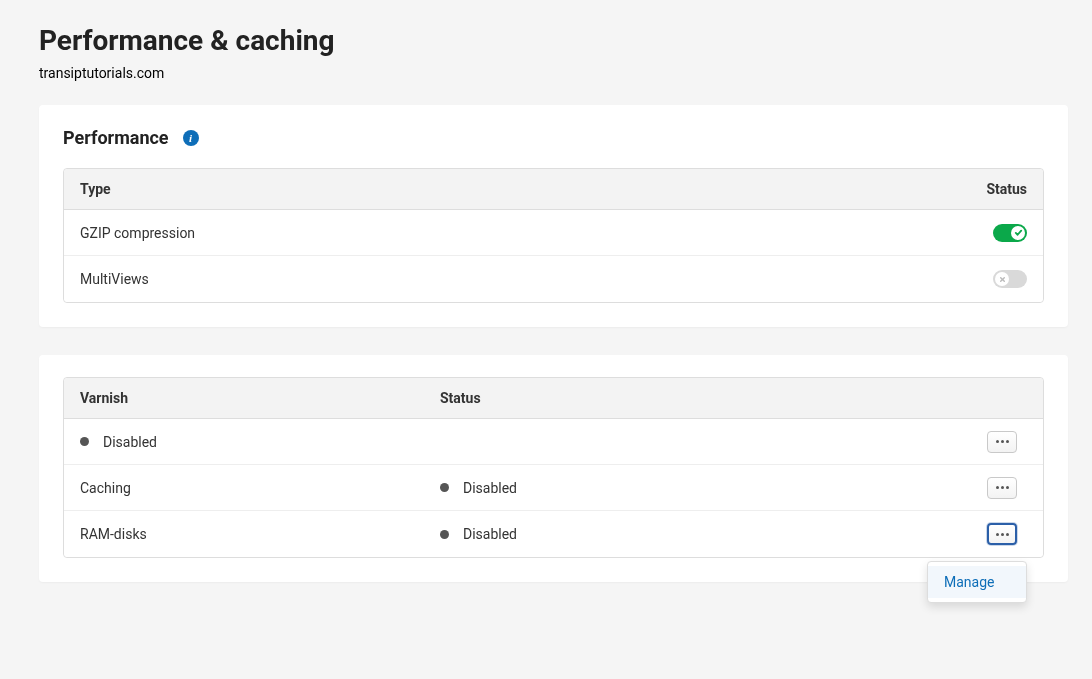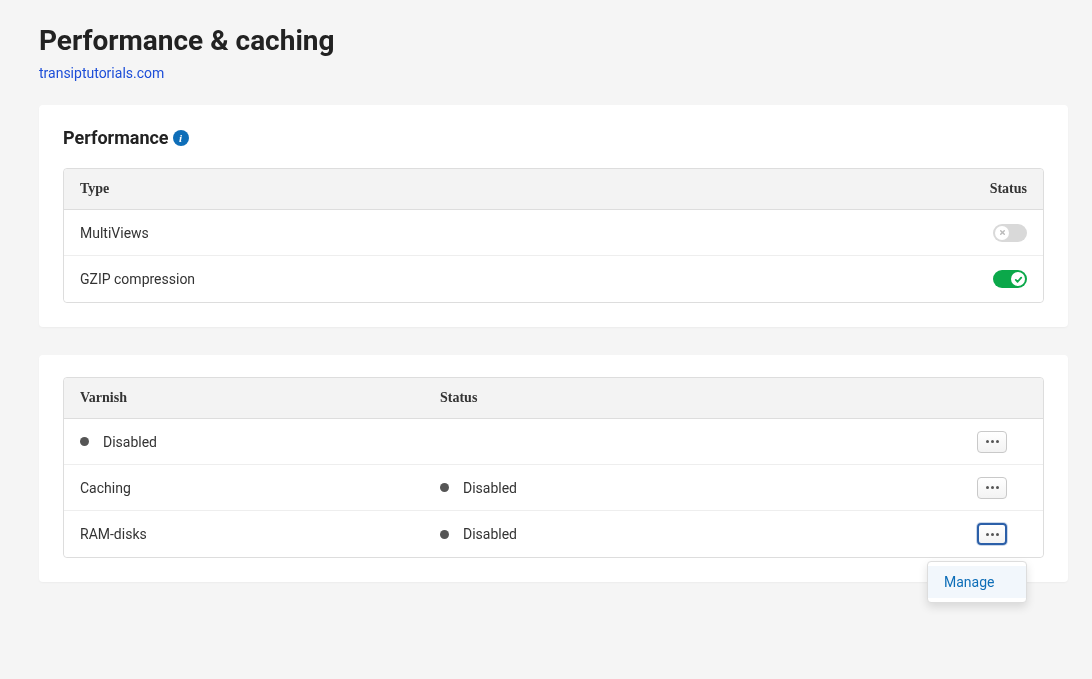--- a/index.html
+++ b/index.html
@@ -14,37 +14,37 @@
   .page {
     padding: 24px 24px 0 39px;
   }
   .page-title {
     font-size: 28px;
     font-weight: 700;
     color: #222;
     margin-bottom: 6px;
   }
   .subtitle-link {
-    color: #1d4ed8;
+    color: #000000;
     font-size: 14px;
     text-decoration: none;
     display: inline-block;
     margin-bottom: 24px;
   }
   .card {
     background: #fff;
     border-radius: 4px;
     padding: 22px 24px 24px 24px;
     margin-bottom: 28px;
     box-shadow: 0 1px 2px rgba(0,0,0,0.04);
   }
   .card-header {
     display: flex;
     align-items: center;
-    gap: 4px;
+    gap: 14px;
     margin-bottom: 20px;
   }
   .card-title {
     font-size: 18px;
     font-weight: 700;
     color: #222;
   }
   .info-icon {
     width: 16px;
     height: 16px;
@@ -69,21 +69,20 @@
     display: flex;
     background: #f3f3f3;
     border-bottom: 1px solid #ddd;
     border-radius: 4px 4px 0 0;
   }
   .th {
     font-size: 14px;
     font-weight: 700;
     padding: 12px 16px;
     color: #333;
-    font-family: Liberation Serif, serif;
   }
   .row {
     display: flex;
     align-items: center;
     border-bottom: 1px solid #eee;
     padding: 0 16px;
     min-height: 46px;
     background: #fff;
     position: relative;
   }
@@ -91,21 +90,21 @@
   .td {
     font-size: 14px;
     color: #333;
   }
   
   .perf .col-type  { flex: 1; }
   .perf .col-status{ width: 70px; text-align: right; display:flex; justify-content:flex-end; }
   
   .cache .col-system { width: 360px; }
   .cache .col-status { flex: 1; display:flex; align-items:center; gap:14px; }
-  .cache .col-actions{ width:50px; display:flex; justify-content:flex-start; }
+  .cache .col-actions{ width:50px; display:flex; justify-content:center; }
   
   .toggle {
     width: 34px;
     height: 18px;
     border-radius: 10px;
     position: relative;
     cursor: pointer;
     display:inline-block;
   }
   .toggle.on  { background: #0ba84a; }
@@ -175,45 +174,45 @@
       <div class="card-title">Performance</div>
       <span class="info-icon">i</span>
     </div>
     <div class="table perf">
       <div class="thead">
         <div class="th col-type">Type</div>
         <div class="th col-status" style="justify-content:flex-end;">Status</div>
       </div>
 
       <div class="row">
+        <div class="td col-type">GZIP compression</div>
+        <div class="td col-status">
+          <span class="toggle on">
+            <span class="knob">
+              <svg width="9" height="9" viewBox="0 0 10 10" fill="none" stroke-width="2" stroke-linecap="round" stroke-linejoin="round">
+                  <polyline points="2,5.5 4,7.5 8,3"></polyline>
+                </svg>
+            </span>
+          </span>
+        </div>
+      </div>
+
+      <div class="row">
         <div class="td col-type">MultiViews</div>
         <div class="td col-status">
           <span class="toggle off">
             <span class="knob">
               <svg width="9" height="9" viewBox="0 0 10 10" fill="none" stroke-width="1.6" stroke-linecap="round">
                   <line x1="3" y1="3" x2="7" y2="7"></line>
                   <line x1="7" y1="3" x2="3" y2="7"></line>
                 </svg>
             </span>
           </span>
         </div>
       </div>
-
-      <div class="row">
-        <div class="td col-type">GZIP compression</div>
-        <div class="td col-status">
-          <span class="toggle on">
-            <span class="knob">
-              <svg width="9" height="9" viewBox="0 0 10 10" fill="none" stroke-width="2" stroke-linecap="round" stroke-linejoin="round">
-                  <polyline points="2,5.5 4,7.5 8,3"></polyline>
-                </svg>
-            </span>
-          </span>
-        </div>
-      </div>
     </div>
   </div>
 
   
   <div class="card" style="padding-bottom:24px;">
     <div class="table cache">
       <div class="thead">
         <div class="th col-system">Varnish</div>
         <div class="th col-status">Status</div>
         <div class="th col-actions"></div>

